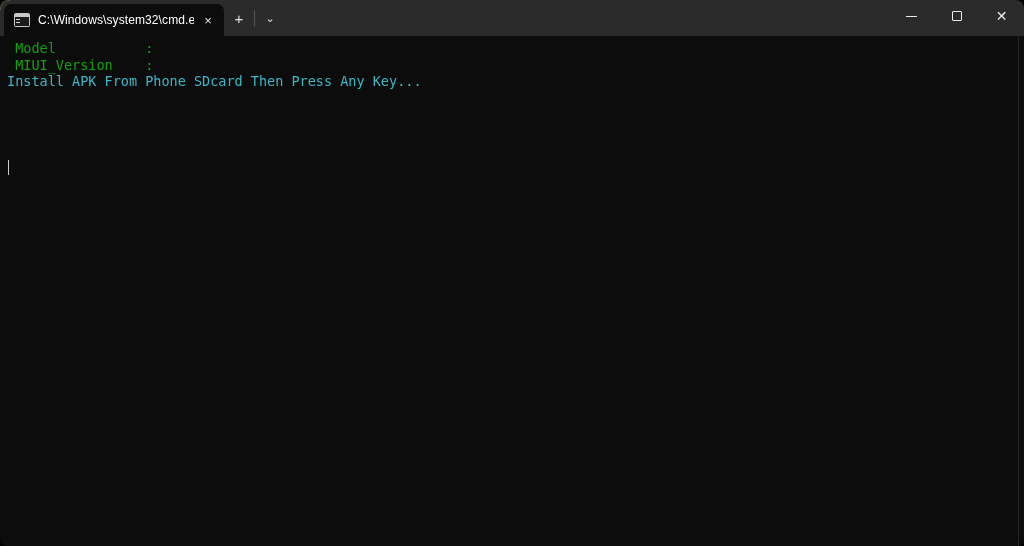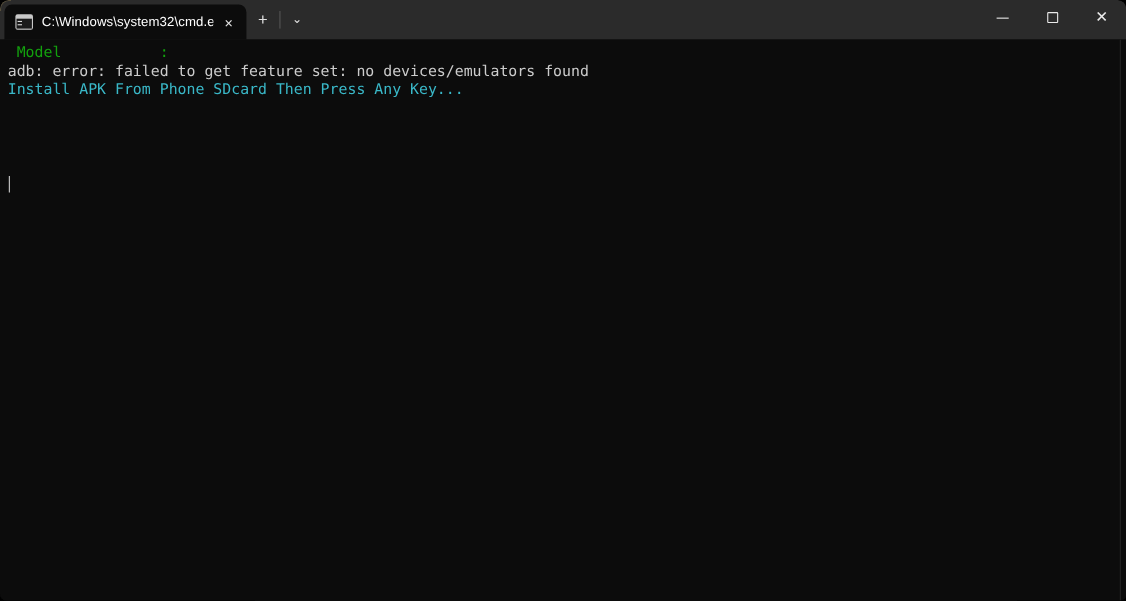--- a/index.html
+++ b/index.html
@@ -251,21 +251,21 @@
         <span class="wc-close">✕</span>
       </div>
     </div>
 
     <div id="corner-tl"></div>
   </div>
 
   <div id="terminal">
     <div id="terminal-lines">
         <div class="tline c-green"> Model           :</div>
-        <div class="tline c-white">adb: error: failed to get feature set: no devices/emulators found</div>
+        <div class="tline c-green"> MIUI_Version    :</div>
         <div class="tline c-cyan">Install APK From Phone SDcard Then Press Any Key...</div>
       </div>
     <div id="cursor"></div>
   </div>
 
   <div id="scrollbar-edge"></div>
 
 </div>
 
 </body></html>

